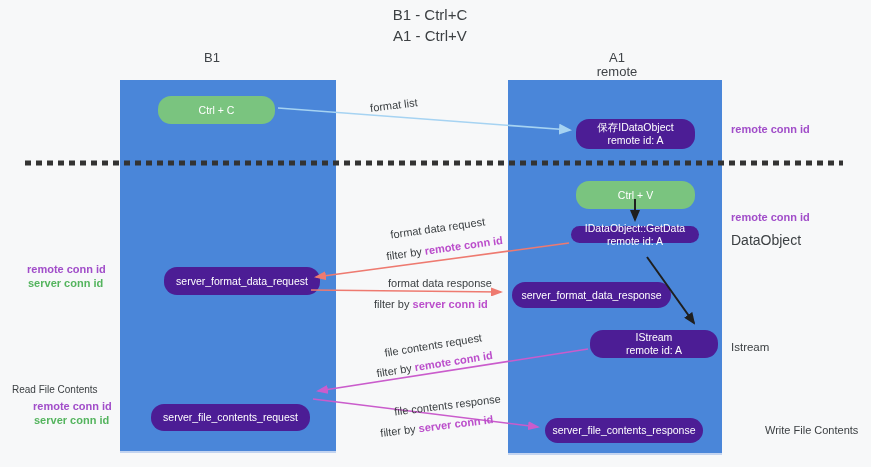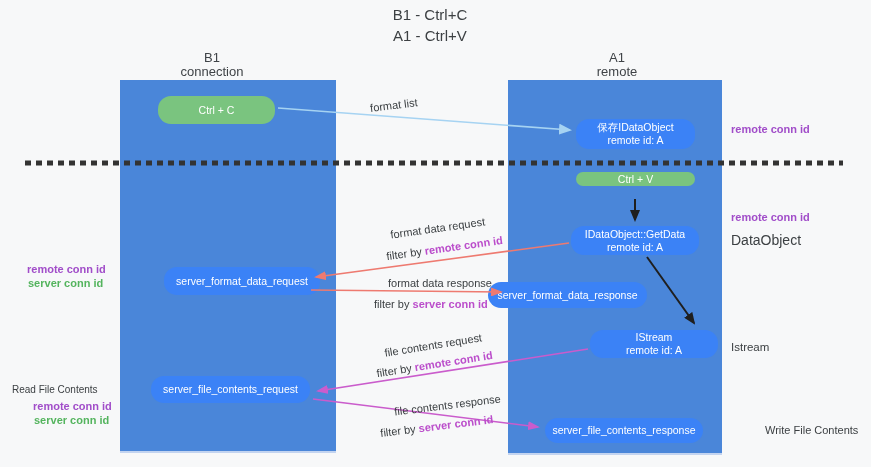--- a/index.html
+++ b/index.html
@@ -10,21 +10,21 @@
          font-size:15px;line-height:21px;color:#3c4043;z-index:5;}
 
   .lane{position:absolute;background:#4a86d9;border-bottom:2px solid #c3d4f0;z-index:1;}
   .lane-header{position:absolute;width:140px;text-align:center;font-size:13px;
                line-height:14px;color:#3f4347;z-index:5;}
 
   .box{position:absolute;display:flex;flex-direction:column;align-items:center;
        justify-content:center;color:#fff;text-align:center;z-index:2;
        font-size:10.5px;line-height:13px;border-radius:13px;}
   .green{background:#7ac47f;}
-  .orange{background:#3b82f6;}
+  .orange{background:#4c1d95;}
 
   svg.arrows{position:absolute;left:0;top:0;z-index:3;pointer-events:none;}
 
   .lbl{position:absolute;z-index:4;font-size:11px;line-height:13px;color:#3c4043;white-space:nowrap;}
   .purple{color:#a14dc9;font-weight:bold;}
   .greenlbl{color:#54b45e;font-weight:bold;}
   .hl{color:#bb4ecb;font-weight:bold;}
   .rot7{transform:rotate(-7deg);}
   .rot8{transform:rotate(-8deg);}
   .rot9{transform:rotate(-9deg);}
@@ -34,62 +34,61 @@
 
 <div id="canvas">
 
   <div class="title">
     <div>B1 - Ctrl+C</div>
     <div>A1 - Ctrl+V</div>
   </div>
 
   <div class="lane-header" style="left:142px;top:51px;">
     <div>B1</div>
-    <div>connection</div>
   </div>
   <div class="lane-header" style="left:547px;top:51px;">
     <div>A1</div>
     <div>remote</div>
   </div>
 
   <div class="lane" style="left:120px;top:80px;width:216px;height:371px;"></div>
   <div class="lane" style="left:508px;top:80px;width:214px;height:373px;"></div>
 
   <div class="box green" style="left:158px;top:96px;width:117px;height:28px;">
     <div>Ctrl + C</div>
   </div>
 
   <div class="box orange" style="left:576px;top:119px;width:119px;height:30px;">
     <div>保存IDataObject</div>
     <div>remote id: A</div>
   </div>
 
-  <div class="box green" style="left:576px;top:172px;width:119px;height:14px;">
+  <div class="box green" style="left:576px;top:181px;width:119px;height:28px;">
     <div>Ctrl + V</div>
   </div>
 
-  <div class="box orange" style="left:571px;top:226px;width:128px;height:29px;">
+  <div class="box orange" style="left:571px;top:226px;width:128px;height:17px;">
     <div>IDataObject::GetData</div>
     <div>remote id: A</div>
   </div>
 
   <div class="box orange" style="left:164px;top:267px;width:156px;height:28px;">
     <div>server_format_data_request</div>
   </div>
 
-  <div class="box orange" style="left:488px;top:282px;width:159px;height:26px;">
+  <div class="box orange" style="left:512px;top:282px;width:159px;height:26px;">
     <div>server_format_data_response</div>
   </div>
 
   <div class="box orange" style="left:590px;top:330px;width:128px;height:28px;">
     <div>IStream</div>
     <div>remote id: A</div>
   </div>
 
-  <div class="box orange" style="left:151px;top:376px;width:159px;height:27px;">
+  <div class="box orange" style="left:151px;top:404px;width:159px;height:27px;">
     <div>server_file_contents_request</div>
   </div>
 
   <div class="box orange" style="left:545px;top:418px;width:158px;height:25px;">
     <div>server_file_contents_response</div>
   </div>
 
   <svg class="arrows" width="871" height="467">
     <defs>
       <marker id="m-blue" markerUnits="userSpaceOnUse" markerWidth="13" markerHeight="11" refX="11" refY="5.5" orient="auto">

